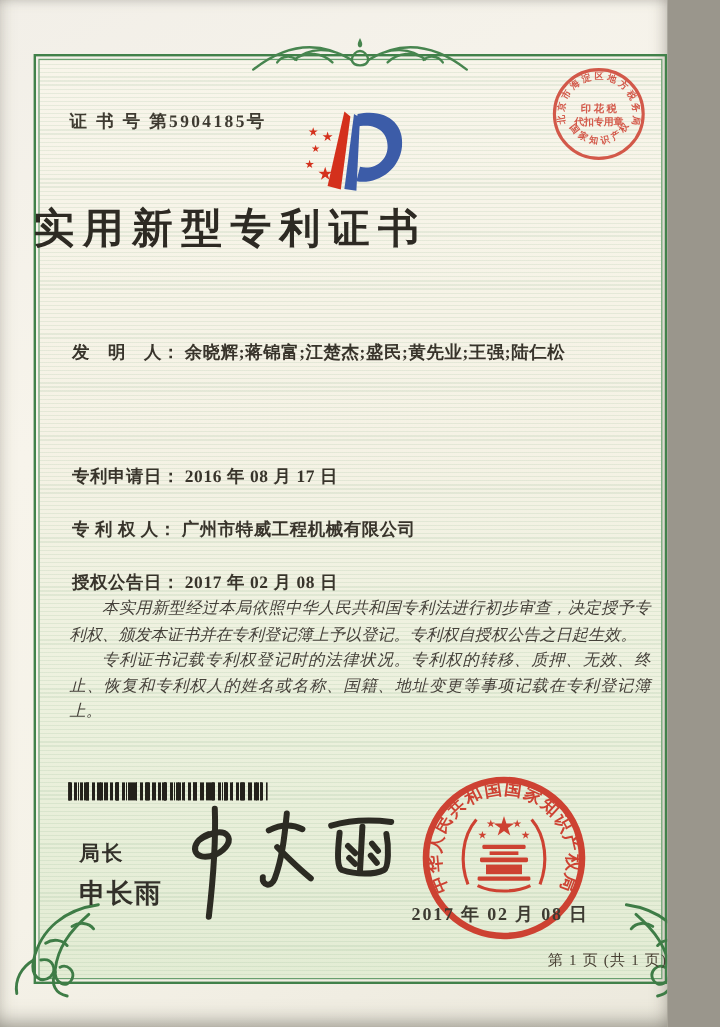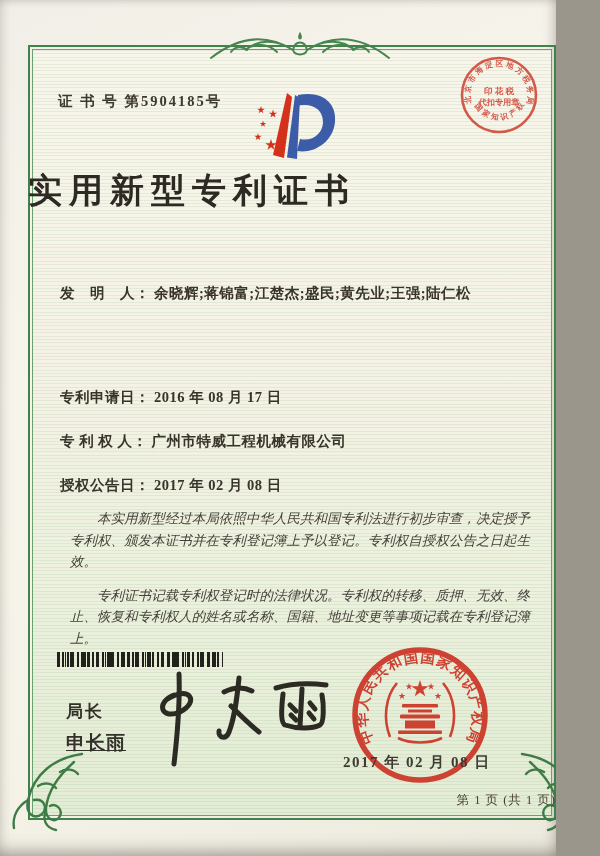--- a/index.html
+++ b/index.html
@@ -45,37 +45,37 @@
     position:absolute;left:60px;white-space:nowrap;
     font-size:14.5px;font-weight:700;color:#38342b;letter-spacing:.5px;
   }
   .field-row .label{margin-right:4px;}
   .fr0{top:250px}.fr1{top:284px}.fr2{top:342px}.fr3{top:388px}.fr4{top:432px}.fr5{top:476px}
   .body-text{
     position:absolute;left:58px;top:496px;width:484px;
     font-size:13.5px;line-height:21.5px;color:#45413a;
     font-style:italic;font-weight:500;text-align:justify;
   }
-  .body-text p{margin:12px;text-indent:2em;}
+  .body-text p{margin:0;text-indent:2em;}
   .barcode{
     position:absolute;left:57px;top:652px;width:166px;height:15px;
     background-image:
       repeating-linear-gradient(90deg,#23211b 0 2px,rgba(0,0,0,0) 2px 5px),
       repeating-linear-gradient(90deg,#23211b 0 1px,rgba(0,0,0,0) 1px 8px),
       repeating-linear-gradient(90deg,#23211b 0 3px,rgba(0,0,0,0) 3px 13px);
   }
   .officer-title{
     position:absolute;left:66px;top:700px;
     font-family:"Liberation Sans","DejaVu Sans",sans-serif;
     font-size:17px;font-weight:700;color:#33312a;letter-spacing:2px;
   }
   .officer-name{
     position:absolute;left:66px;top:730px;
     font-family:"Liberation Sans","DejaVu Sans",sans-serif;
-    font-size:19px;font-weight:700;color:#33312a;letter-spacing:1px;text-decoration:underline;
+    font-size:22px;font-weight:700;color:#33312a;letter-spacing:1px;
   }
   .signature{position:absolute;left:138px;top:668px;z-index:4;}
   .seal{position:absolute;left:350px;top:645px;z-index:2;opacity:.92;}
   .date-stamp{
     position:absolute;left:343px;top:753px;z-index:5;
     font-size:15px;font-weight:700;letter-spacing:1.5px;color:#3d3b32;white-space:nowrap;
   }
   .tax-stamp{position:absolute;left:459px;top:55px;z-index:3;opacity:.88;}
   .footer{
     position:absolute;left:28px;top:792px;width:528px;text-align:right;

